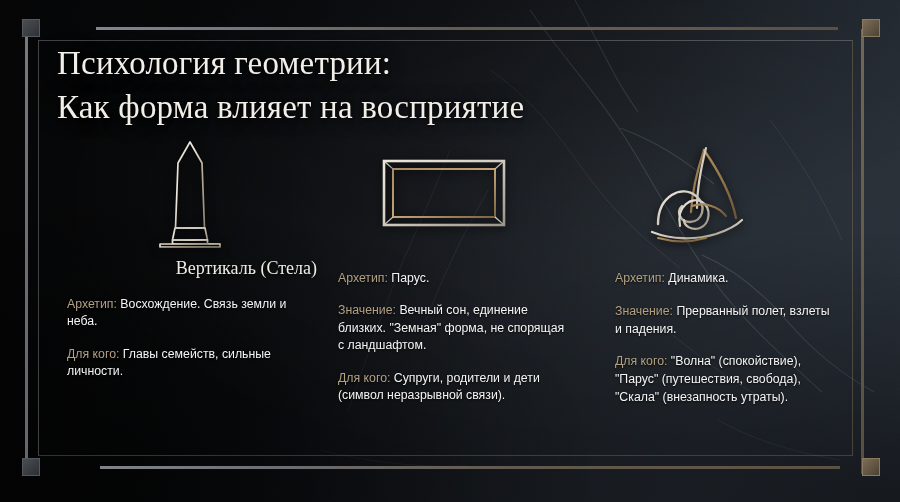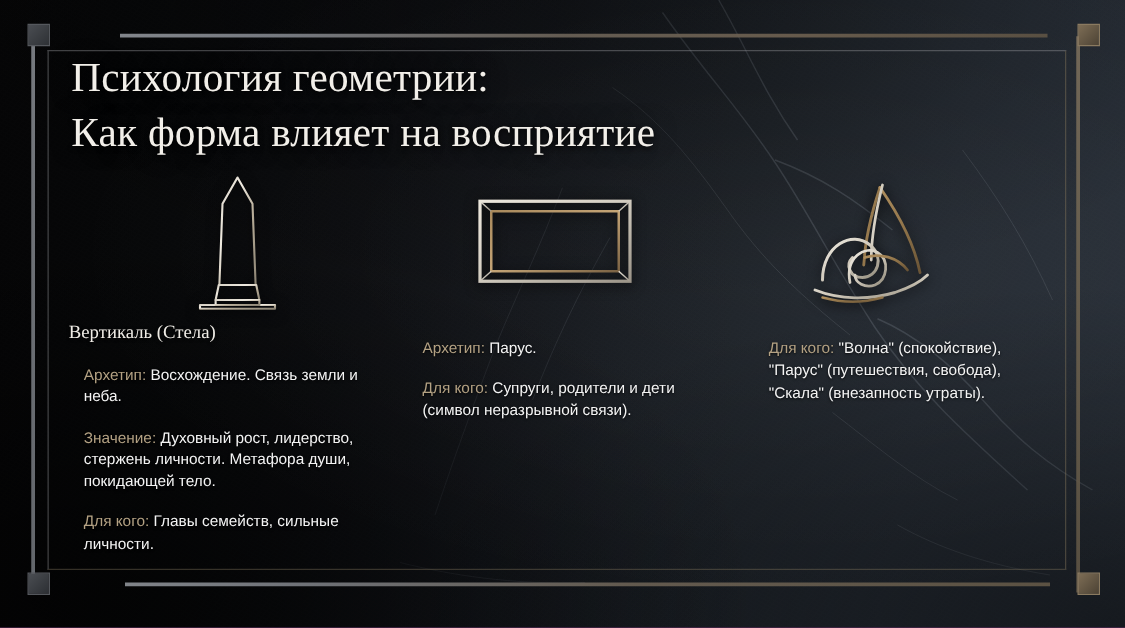--- a/index.html
+++ b/index.html
@@ -113,22 +113,22 @@
 
   
   .cols{position:absolute;left:38px;top:258px;width:813px;}
   .col{position:absolute;top:0;}
   .col-1{left:17px;width:262px;}
   .col-2{left:288px;width:252px;}
   .col-3{left:565px;width:248px;}
 
   .col-head{
     font-family:"Liberation Serif", serif;
-    font-size:15px;color:#efece6;
-    text-align:left;
+    font-size:18px;color:#efece6;
+    text-align:right;
     text-shadow:0 1px 3px rgba(0,0,0,.8);
     margin-bottom:17px;
     white-space:nowrap;
   }
   .col-2 .col-head{letter-spacing:-0.3px;}
 
   .entry{margin-bottom:15px;}
   .entry:last-child{margin-bottom:0;}
   .entry p{
     margin:12px;
@@ -276,41 +276,49 @@
 
   <div class="cols">
 
     <div class="col col-1">
       <div class="col-head">Вертикаль (Стела)</div>
       <div class="entry">
         <p><span class="lbl">Архетип:</span>
         <span>Восхождение. Связь земли и неба.</span></p>
       </div>
       <div class="entry">
-        <p><span class="lbl">Значение:</span>
-        <span>Духовный рост, лидерство, стержень личности. Метафора души, покидающей тело.</span></p>
-      </div>
-      <div class="entry">
         <p><span class="lbl">Для кого:</span>
         <span>Главы семейств, сильные личности.</span></p>
       </div>
     </div>
 
     <div class="col col-2">
       <div class="entry">
         <p><span class="lbl">Архетип:</span>
         <span>Парус.</span></p>
       </div>
       <div class="entry">
+        <p><span class="lbl">Значение:</span>
+        <span>Вечный сон, единение близких. "Земная" форма, не спорящая с ландшафтом.</span></p>
+      </div>
+      <div class="entry">
         <p><span class="lbl">Для кого:</span>
         <span>Супруги, родители и дети (символ неразрывной связи).</span></p>
       </div>
     </div>
 
     <div class="col col-3">
       <div class="entry">
+        <p><span class="lbl">Архетип:</span>
+        <span>Динамика.</span></p>
+      </div>
+      <div class="entry">
+        <p><span class="lbl">Значение:</span>
+        <span>Прерванный полет, взлеты и падения.</span></p>
+      </div>
+      <div class="entry">
         <p><span class="lbl">Для кого:</span>
         <span>"Волна" (спокойствие), "Парус" (путешествия, свобода), "Скала" (внезапность утраты).</span></p>
       </div>
     </div>
 
   </div>
 </div>
 
 </body></html>

